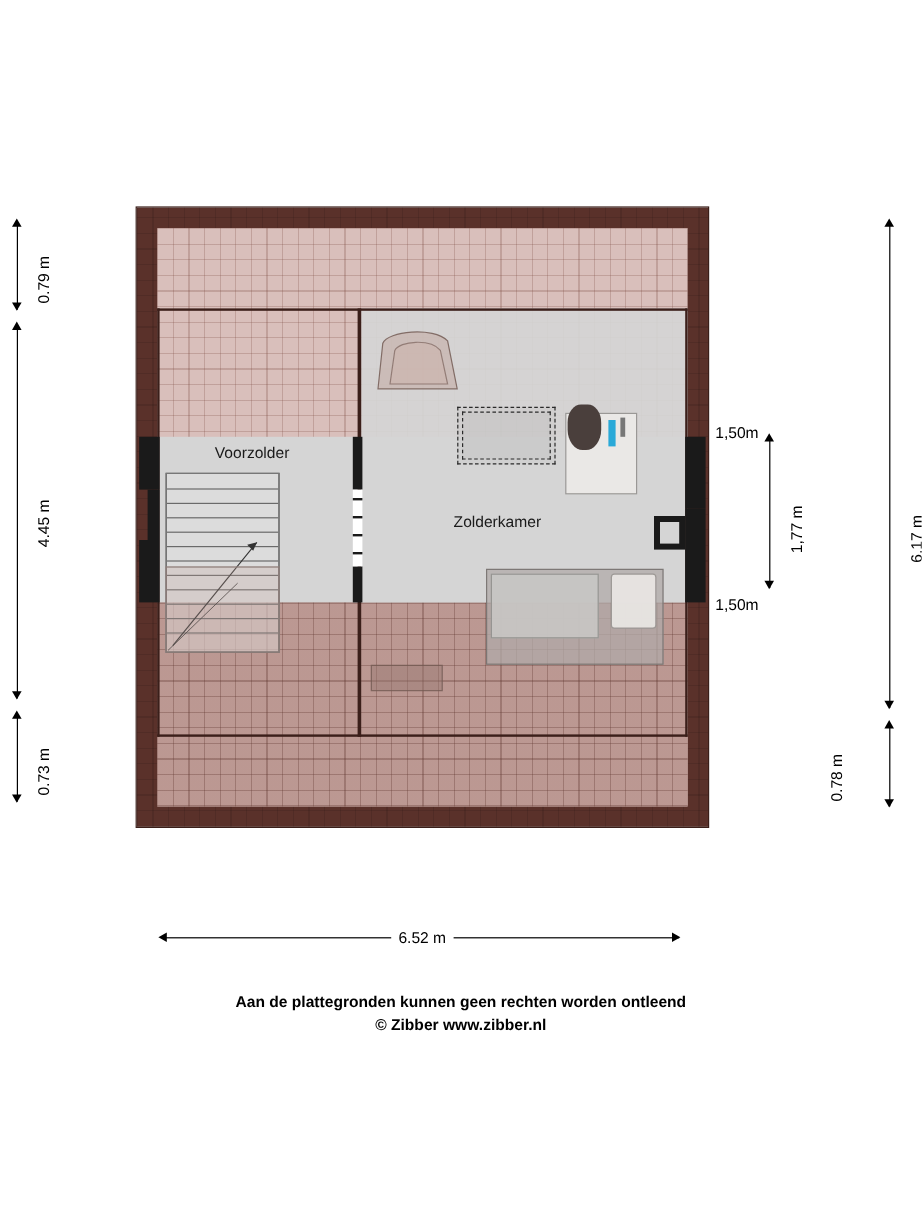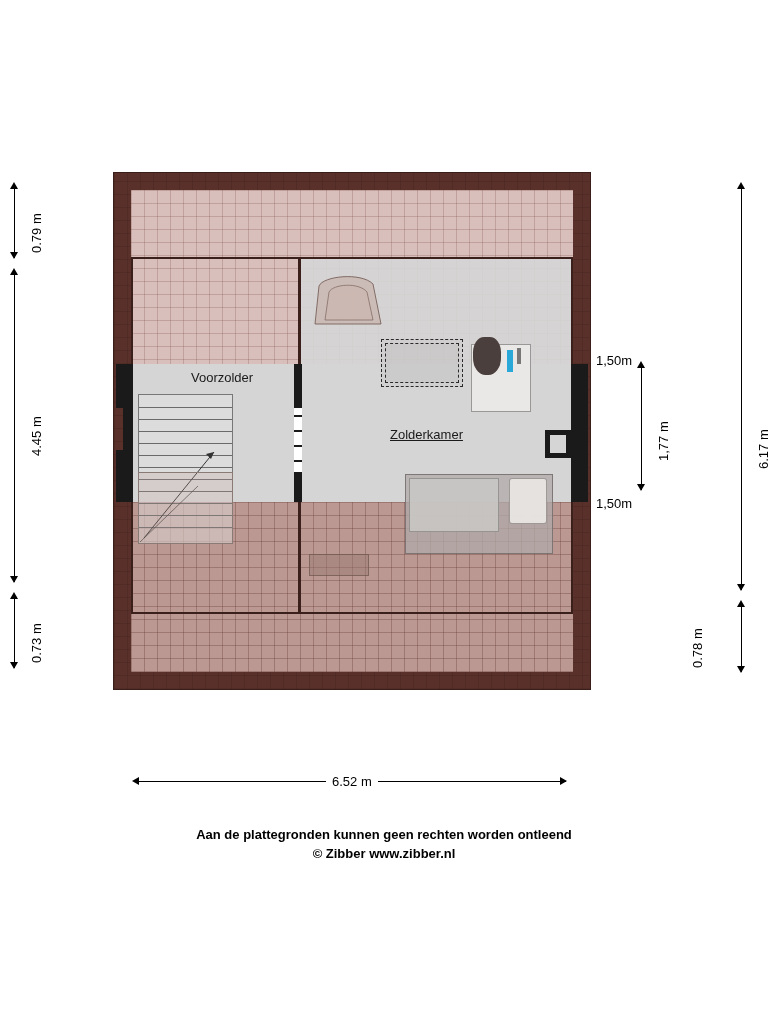--- a/index.html
+++ b/index.html
@@ -154,21 +154,20 @@
     background: #ffffff;
   }
 
   
   .room-label {
     position: absolute;
     font-size: 13px;
     color: #1a1a1a;
     white-space: nowrap;
     font-family: "Liberation Sans", sans-serif;
-    margin-left: 12px;
   }
 
   
   .dim-label {
     position: absolute;
     font-size: 13px;
     color: #000;
     white-space: nowrap;
   }
   .dim-label.vert {
@@ -288,21 +287,21 @@
     <div class="furn" style="left:404px; top:176px; width:4px; height:16px; background:#777;"></div>
     <div class="furn chair-dark" style="left:360px; top:165px; width:28px; height:38px;"></div>
 
     <div class="furn bed" style="left:292px; top:302px; width:148px; height:80px;"></div>
     <div class="furn" style="left:296px; top:306px; width:90px; height:54px; background:rgba(200,198,196,0.9); border:1px solid rgba(130,128,126,0.7);"></div>
     <div class="furn pillow" style="left:396px; top:306px; width:38px; height:46px;"></div>
 
     <div class="furn wardrobe" style="left:196px; top:382px; width:60px; height:22px;"></div>
 
     <div class="room-label" style="left:66px; top:198px;">Voorzolder</div>
-    <div class="room-label" style="left:265px; top:255px;text-decoration:underline;">Zolderkamer</div>
+    <div class="room-label" style="left:265px; top:255px;">Zolderkamer</div>
   </div>
 
   <div class="arrow-v" style="left:14px; top:186px; height:72px;"></div>
   <div class="tip tip-up" style="left:10px; top:182px;"></div>
   <div class="tip tip-down" style="left:10px; top:252px;"></div>
   <div class="dim-label vert" style="left:29px; top:253px;">0.79 m</div>
 
   <div class="arrow-v" style="left:14px; top:272px; height:310px;"></div>
   <div class="tip tip-up" style="left:10px; top:268px;"></div>
   <div class="tip tip-down" style="left:10px; top:576px;"></div>

